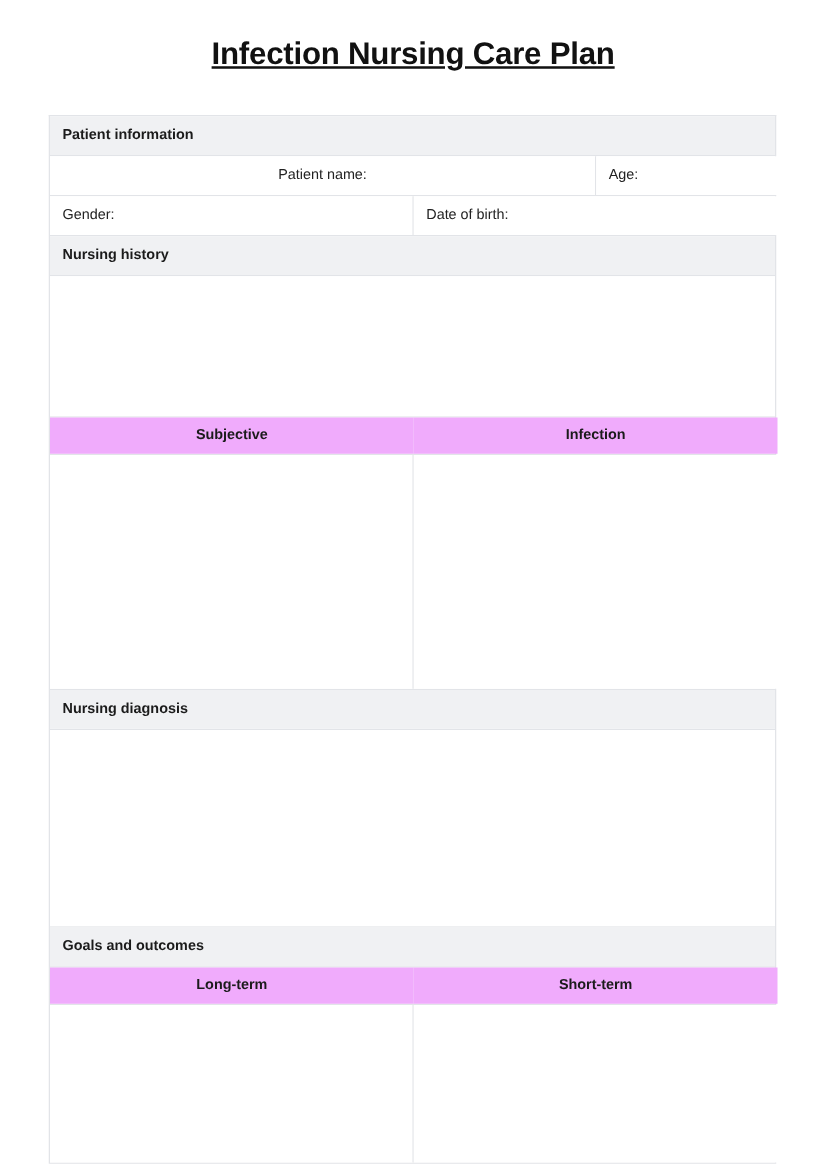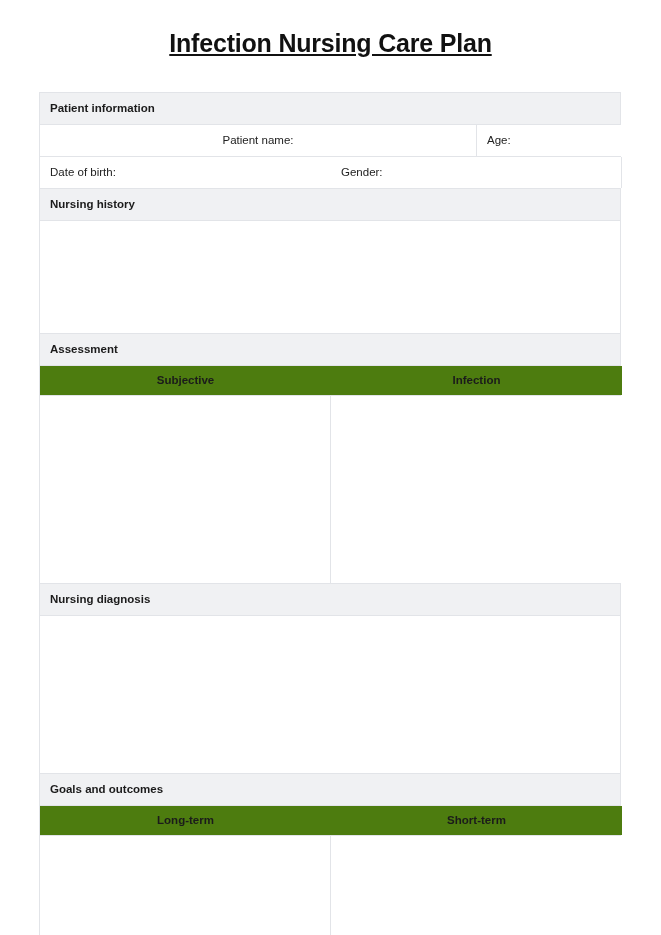--- a/index.html
+++ b/index.html
@@ -83,21 +83,21 @@
   .col-wide  { width: 437px; flex: 0 0 437px; text-align: center; }
   .col-narrow{ width: 145px; flex: 0 0 145px; }
 
   .colhead {
     text-align: center;
     font-weight: bold;
     font-size: 11.5px;
     color: #1b1b1b;
     padding: 8px 10px 9px 10px;
     box-sizing: border-box;
-    background: #4d7c0f;
+    background: #f0abfc;
   }
 
   .fill {
     background: #ffffff;
     box-sizing: border-box;
   }
 
   .fill-medical  { height: 112px; }
   .fill-split-a  { height: 187px; }
   .fill-diagnosis{ height: 157px; }
@@ -115,35 +115,32 @@
     <div class="row">
       <div class="section-head">Patient information</div>
     </div>
 
     <div class="row">
       <div class="cell col-wide divider">Patient name:</div>
       <div class="cell col-narrow">Age:</div>
     </div>
 
     <div class="row">
+      <div class="cell col-left divider">Gender:</div>
       <div class="cell col-right">Date of birth:</div>
-      <div class="cell col-left divider">Gender:</div>
     </div>
 
     <div class="row">
       <div class="section-head">Nursing history</div>
     </div>
 
     <div class="row">
       <div class="cell fill fill-medical" style="width:100%;flex:0 0 100%;"></div>
     </div>
 
-    <div class="row">
-      <div class="section-head">Assessment</div>
-    </div>
 
     <div class="row">
       <div class="colhead col-left divider">Subjective</div>
       <div class="colhead col-right">Infection</div>
     </div>
 
     <div class="row">
       <div class="cell fill fill-split-a col-left divider"></div>
       <div class="cell fill fill-split-a col-right"></div>
     </div>

